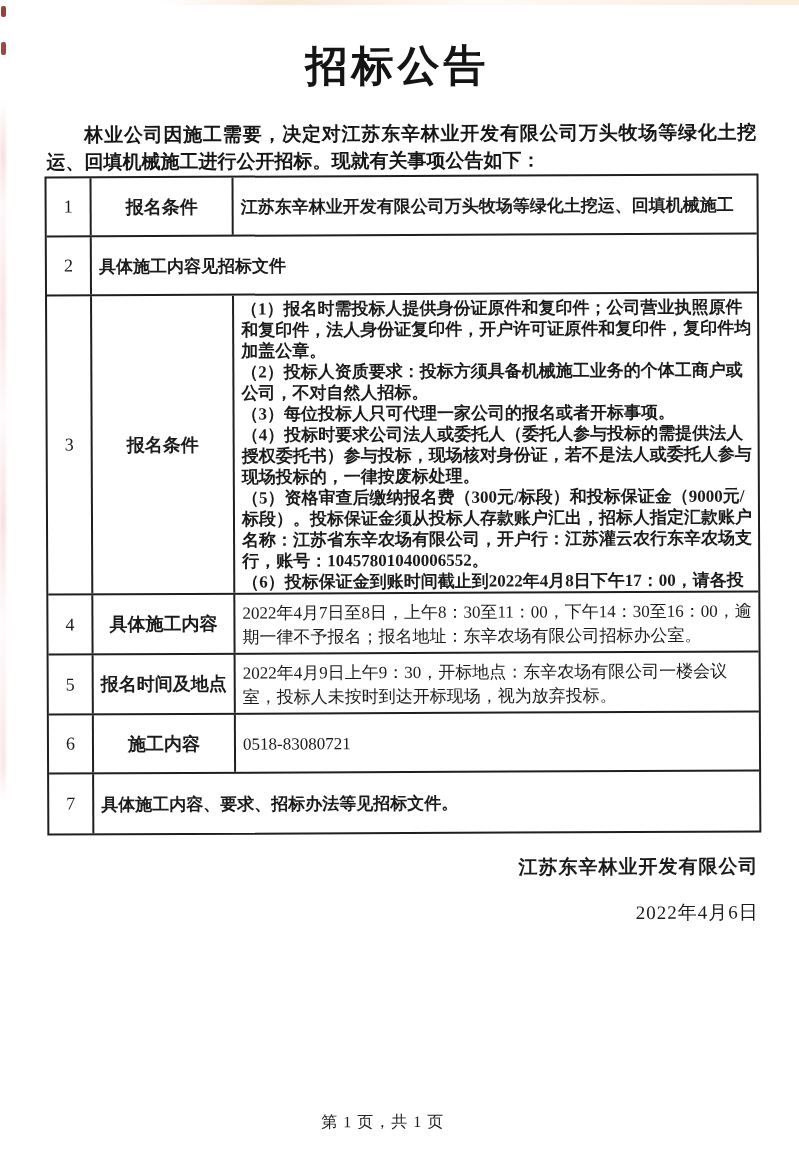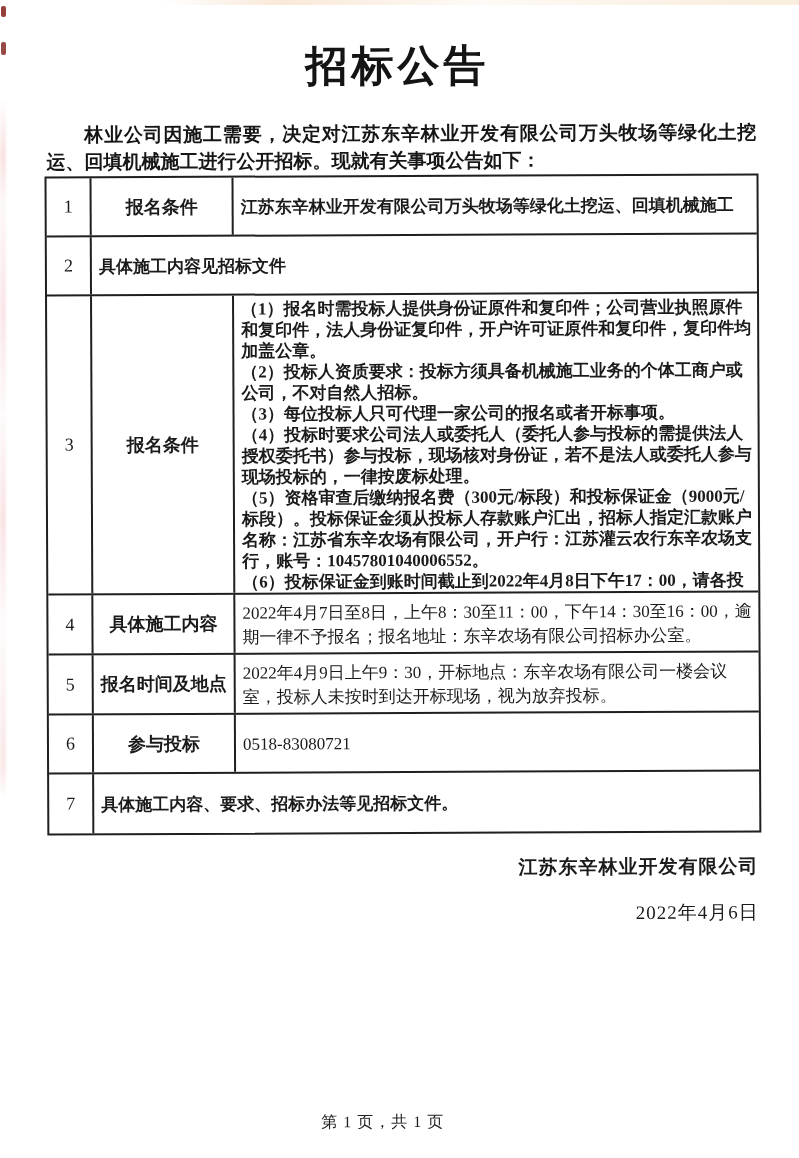--- a/index.html
+++ b/index.html
@@ -217,21 +217,21 @@
         <div class="c-no">5</div>
         <div class="c-label">报名时间及地点</div>
         <div class="c-content v-center">
           <div class="inner">
             <div class="para">2022年4月9日上午9：30，开标地点：东辛农场有限公司一楼会议室，投标人未按时到达开标现场，视为放弃投标。</div>
           </div>
         </div>
       </div>
       <div class="t-row h6">
         <div class="c-no">6</div>
-        <div class="c-label">参与投标</div>
+        <div class="c-label">施工内容</div>
         <div class="c-content v-center">
           <div class="inner">
             <div class="para">0518-83080721</div>
           </div>
         </div>
       </div>
       <div class="t-row h7 bold-content">
         <div class="c-no">7</div>
         <div class="c-content v-center">
           <div class="inner">

